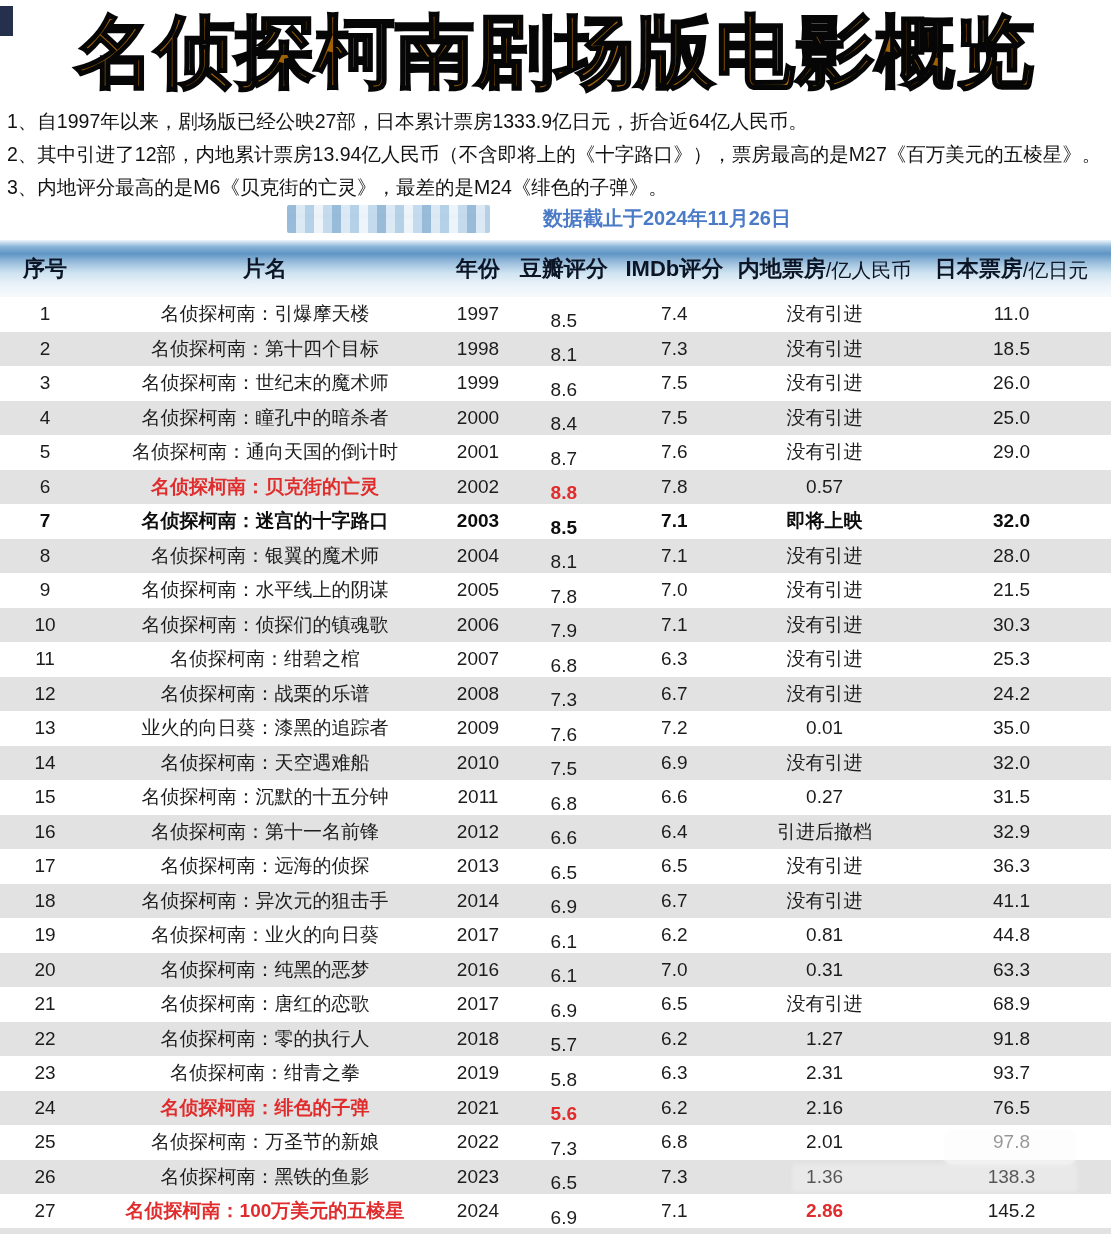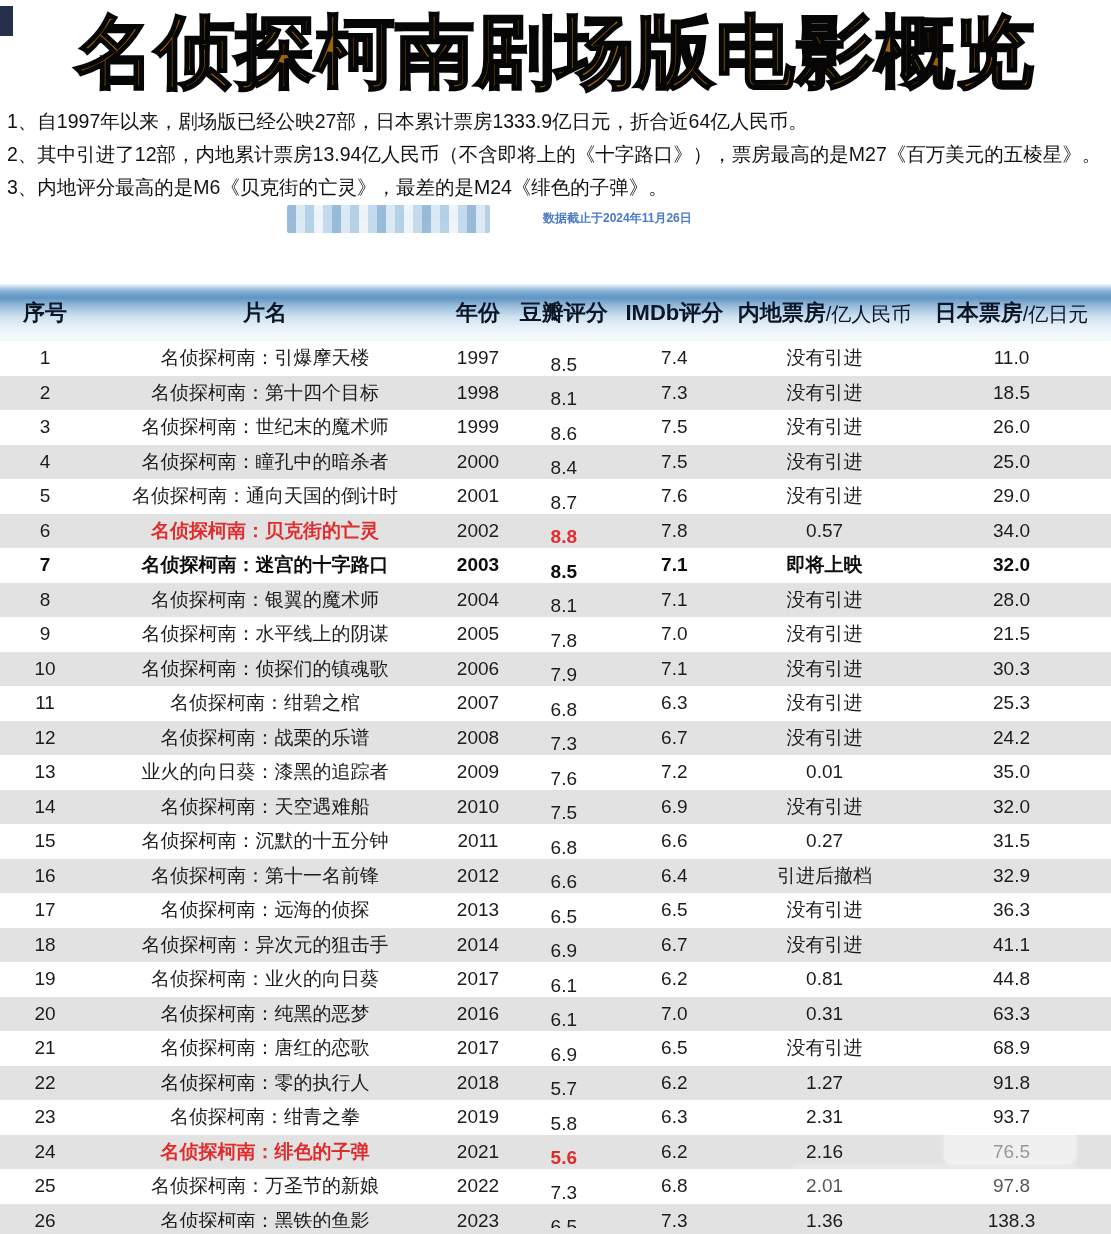--- a/index.html
+++ b/index.html
@@ -33,27 +33,26 @@
   .date-row { position:absolute; top:200px; left:0; right:0; height:36px; }
   .mosaic {
     position:absolute; left:287px; top:5px; width:203px; height:28px;
     background-image:
       repeating-linear-gradient(90deg, rgba(141,180,213,.9) 0 9px, rgba(214,230,243,.88) 9px 18px, rgba(173,204,228,.9) 18px 27px, rgba(234,242,249,.88) 27px 36px, rgba(190,215,235,.9) 36px 45px),
       repeating-linear-gradient(0deg, rgba(255,255,255,0) 0 9px, rgba(255,255,255,.4) 9px 14px, rgba(205,225,240,.35) 14px 19px);
     border-radius:2px;
   }
   .cutoff {
     position:absolute; left:543px; top:0;
-    font-size:12px; line-height:36px; font-weight:700; color:#4b7ac6;
+    font-size:20px; line-height:36px; font-weight:700; color:#4b7ac6;
   }
   .movies-table { position:absolute; top:240px; left:0; right:0; bottom:0; }
   .thead {
     display:flex; height:57px; align-items:center;
     background:linear-gradient(180deg,#eef5fb 0%, #88b3d8 12%, #5f95c4 24%, #9cbfdd 40%, #cfe3f1 58%, #eaf2f9 78%, #f7fafc 100%);
-    margin-top:44px;
   }
   .th {
     display:flex; align-items:center; justify-content:center;
     font-weight:900; color:#0c1526; font-size:22px;
     white-space:nowrap;
   }
   .th .th-unit { font-size:20px; font-weight:400; padding-top:4px; }
   .tbody { display:flex; flex-direction:column; }
   .tr { display:flex; height:34.5px; background:#ffffff; }
   .tr.even { background:#e2e2e2; }
@@ -177,21 +176,20 @@
           <div class="td col-china">没有引进</div>
           <div class="td col-japan">29.0</div>
         </div>
         <div class="tr even">
           <div class="td col-seq">6</div>
           <div class="td col-title red">名侦探柯南：贝克街的亡灵</div>
           <div class="td col-year">2002</div>
           <div class="td col-douban red">8.8</div>
           <div class="td col-imdb">7.8</div>
           <div class="td col-china">0.57</div>
-          <div class="td col-japan">34.0</div>
         </div>
         <div class="tr odd bold">
           <div class="td col-seq">7</div>
           <div class="td col-title">名侦探柯南：迷宫的十字路口</div>
           <div class="td col-year">2003</div>
           <div class="td col-douban">8.5</div>
           <div class="td col-imdb">7.1</div>
           <div class="td col-china">即将上映</div>
           <div class="td col-japan">32.0</div>
         </div>

